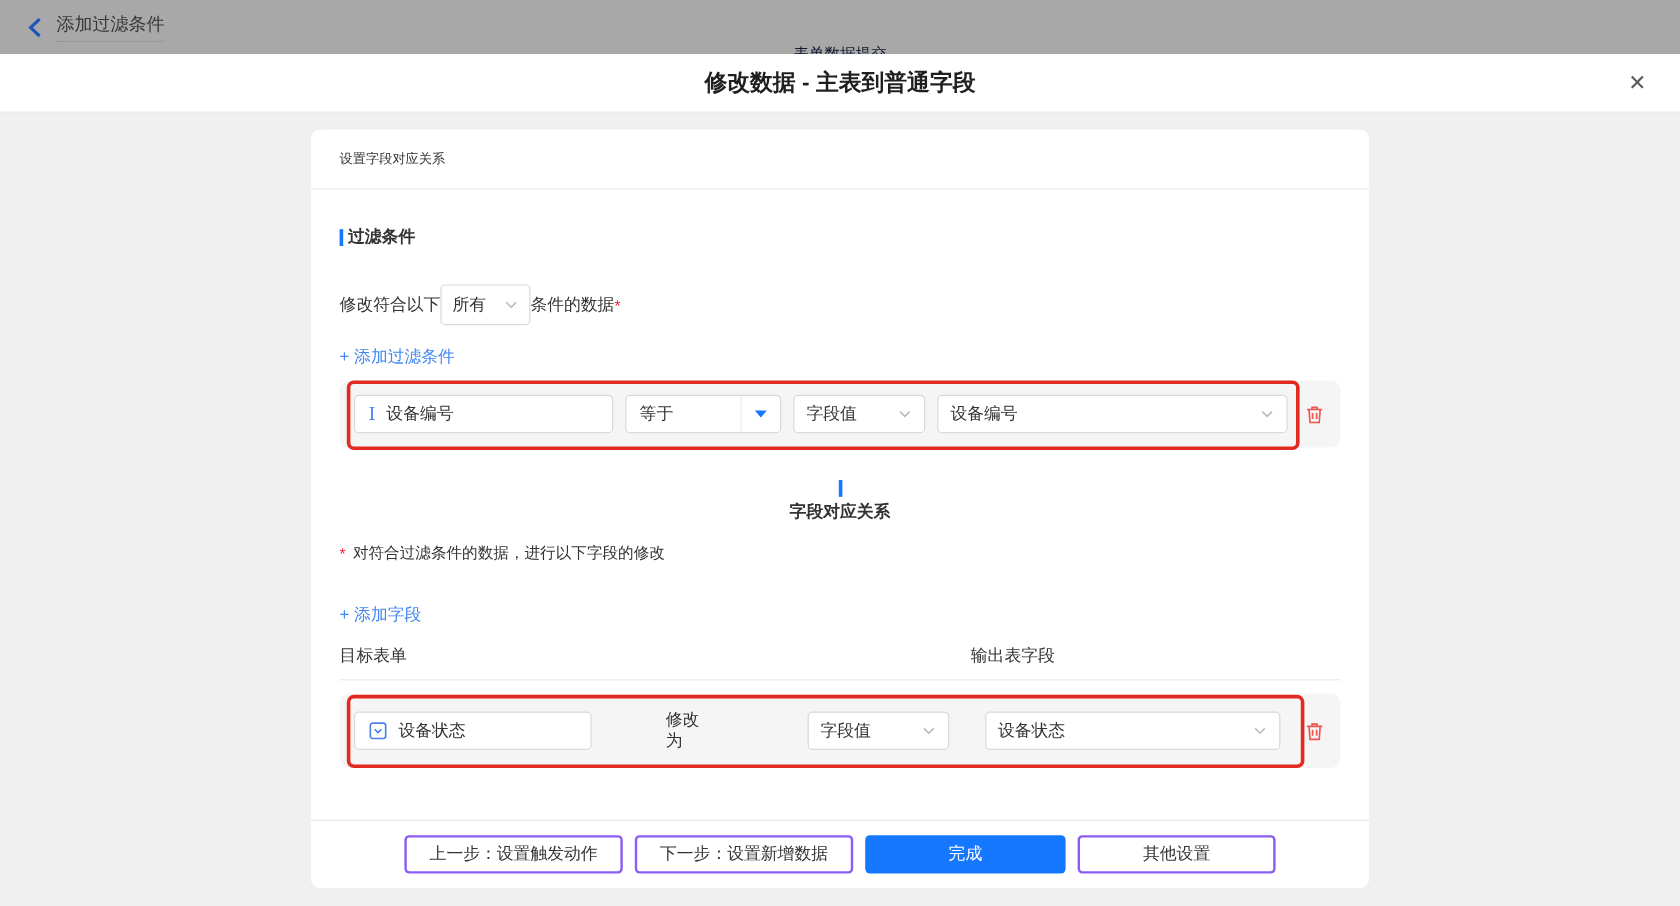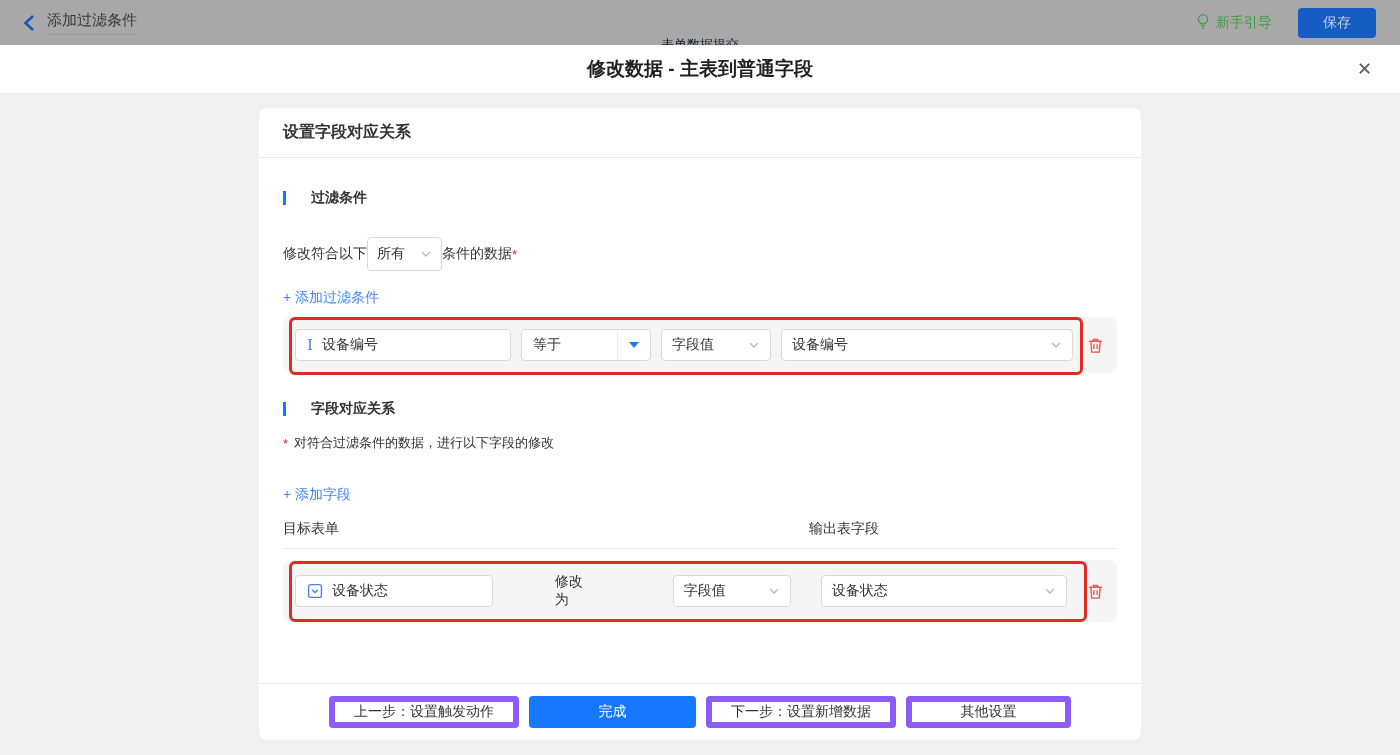--- a/index.html
+++ b/index.html
@@ -26,27 +26,27 @@
   .dialog-title { font-size:19px; font-weight:bold; color:#1f1f1f; }
   .close-btn { position:absolute; right:28px; top:50%; transform:translateY(-50%);
                font-size:18px; color:#595959; cursor:pointer; line-height:1; }
 
   
   .dialog-body { height:661px; padding-top:14px; display:flex; justify-content:center; }
   .card { width:882px; height:632px; background:#fff; border-radius:8px;
           display:flex; flex-direction:column; }
   .card-head { height:50px; padding:0 24px; display:flex; align-items:center;
                border-bottom:1px solid #e8e8e8; }
-  .card-head-title { font-size:16px; color:#333;font-weight:bold; }
+  .card-head-title { font-size:11px; color:#333; }
   .card-content { flex:1; padding:0 24px; }
 
-  .section-heading { display:flex; align-items:center; gap:25px; }
+  .section-heading { display:flex; align-items:center; gap:4px; }
   .blue-bar { width:3px; height:14px; background:#1677ff; }
   .section-heading-text { font-size:14px; font-weight:bold; color:#333; }
-  .mt31 { margin-top:31px; } .mt30 { margin-top:30px; } .mt27 { margin-top:27px; }
+  .mt31 { margin-top:31px; } .mt30 { margin-top:30px; } .mt27 { margin-top:27px;flex-direction:column; }
   .mt16 { margin-top:16px; } .mt14 { margin-top:32px; } .mt11 { margin-top:11px;gap:20px; } .mt10 { margin-top:10px; }
 
   .condition-line { display:flex; align-items:center; font-size:14px; color:#333; }
   .mini-select { width:75px; height:34px; border:1px solid #d9d9d9; border-radius:4px; background:#fff;
                  display:flex; align-items:center; justify-content:space-between;
                  padding:0 9px; cursor:pointer; font-size:14px; }
   .req { color:#f5222d; font-size:13px; }
 
   .add-link { color:#4086f4; font-size:14px; height:20px; line-height:20px; cursor:pointer; width:fit-content; }
 
@@ -82,49 +82,37 @@
 
   .col-heads { display:flex; font-size:14px; color:#333; padding-bottom:10px;
                border-bottom:1px solid #ececec; }
   .col-output { margin-left:470px; }
 
   
   .card-footer { border-top:1px solid #e8e8e8; height:57px; display:flex;
                  align-items:center; justify-content:center; gap:10px; }
   .btn { height:32px; border-radius:4px; font-size:14px; cursor:pointer;
          display:flex; align-items:center; justify-content:center; }
-  .btn-outline { background:#fff; border:6px solid #8b5cf6; color:#333; padding:0 19px; }
+  .btn-outline { background:#fff; border:2px solid #8b5cf6; color:#333; padding:0 19px; }
   .btn-other { width:165px; padding:0; }
   .btn-primary { background:#1677ff; border:none; color:#fff; width:167px; }
 </style>
 </head>
 <body>
 
 <div class="topbar">
   <div class="topbar-left">
     <span class="back-icon">
       <svg width="13" height="18" viewBox="0 0 13 18">
           <polyline points="11,2 3.5,9 11,16" fill="none" stroke="#1c55b8" stroke-width="2.6"></polyline>
         </svg>
     </span>
     <span class="app-title">添加过滤条件</span>
   </div>
   <div class="topbar-center">表单数据提交</div>
-  <div class="topbar-right">
-    <span class="guide">
-      <span>
-        <svg width="14" height="17" viewBox="0 0 14 17">
-            <circle cx="7" cy="6.2" r="4.6" fill="none" stroke="#3f9d43" stroke-width="1.3"></circle>
-            <path d="M5.2 12.6h3.6 M5.9 15h2.2" stroke="#3f9d43" stroke-width="1.3" fill="none"></path>
-          </svg>
-      </span>
-      <span>新手引导</span>
-    </span>
-    <button class="save-btn">保存</button>
-  </div>
 </div>
 
 <div class="dialog-header">
   <span class="dialog-title">修改数据 - 主表到普通字段</span>
   <span class="close-btn">✕</span>
 </div>
 
 <div class="dialog-body">
   <div class="card">
 
@@ -229,19 +217,19 @@
           <svg width="17" height="17" viewBox="0 0 16 16">
               <path d="M2 4h12 M6 4V2.3h4V4 M3.6 4l.8 10.2h7.2L12.4 4 M6.4 6.8v4.6 M9.6 6.8v4.6" fill="none" stroke="#f2544f" stroke-width="1.3"></path>
             </svg>
         </span>
       </div>
 
     </div>
 
     <div class="card-footer">
       <button class="btn btn-outline">上一步：设置触发动作</button>
+      <button class="btn btn-outline">下一步：设置新增数据</button>
       <button class="btn btn-primary">完成</button>
-      <button class="btn btn-outline">下一步：设置新增数据</button>
       <button class="btn btn-outline btn-other">其他设置</button>
     </div>
 
   </div>
 </div>
 
 </body></html>

